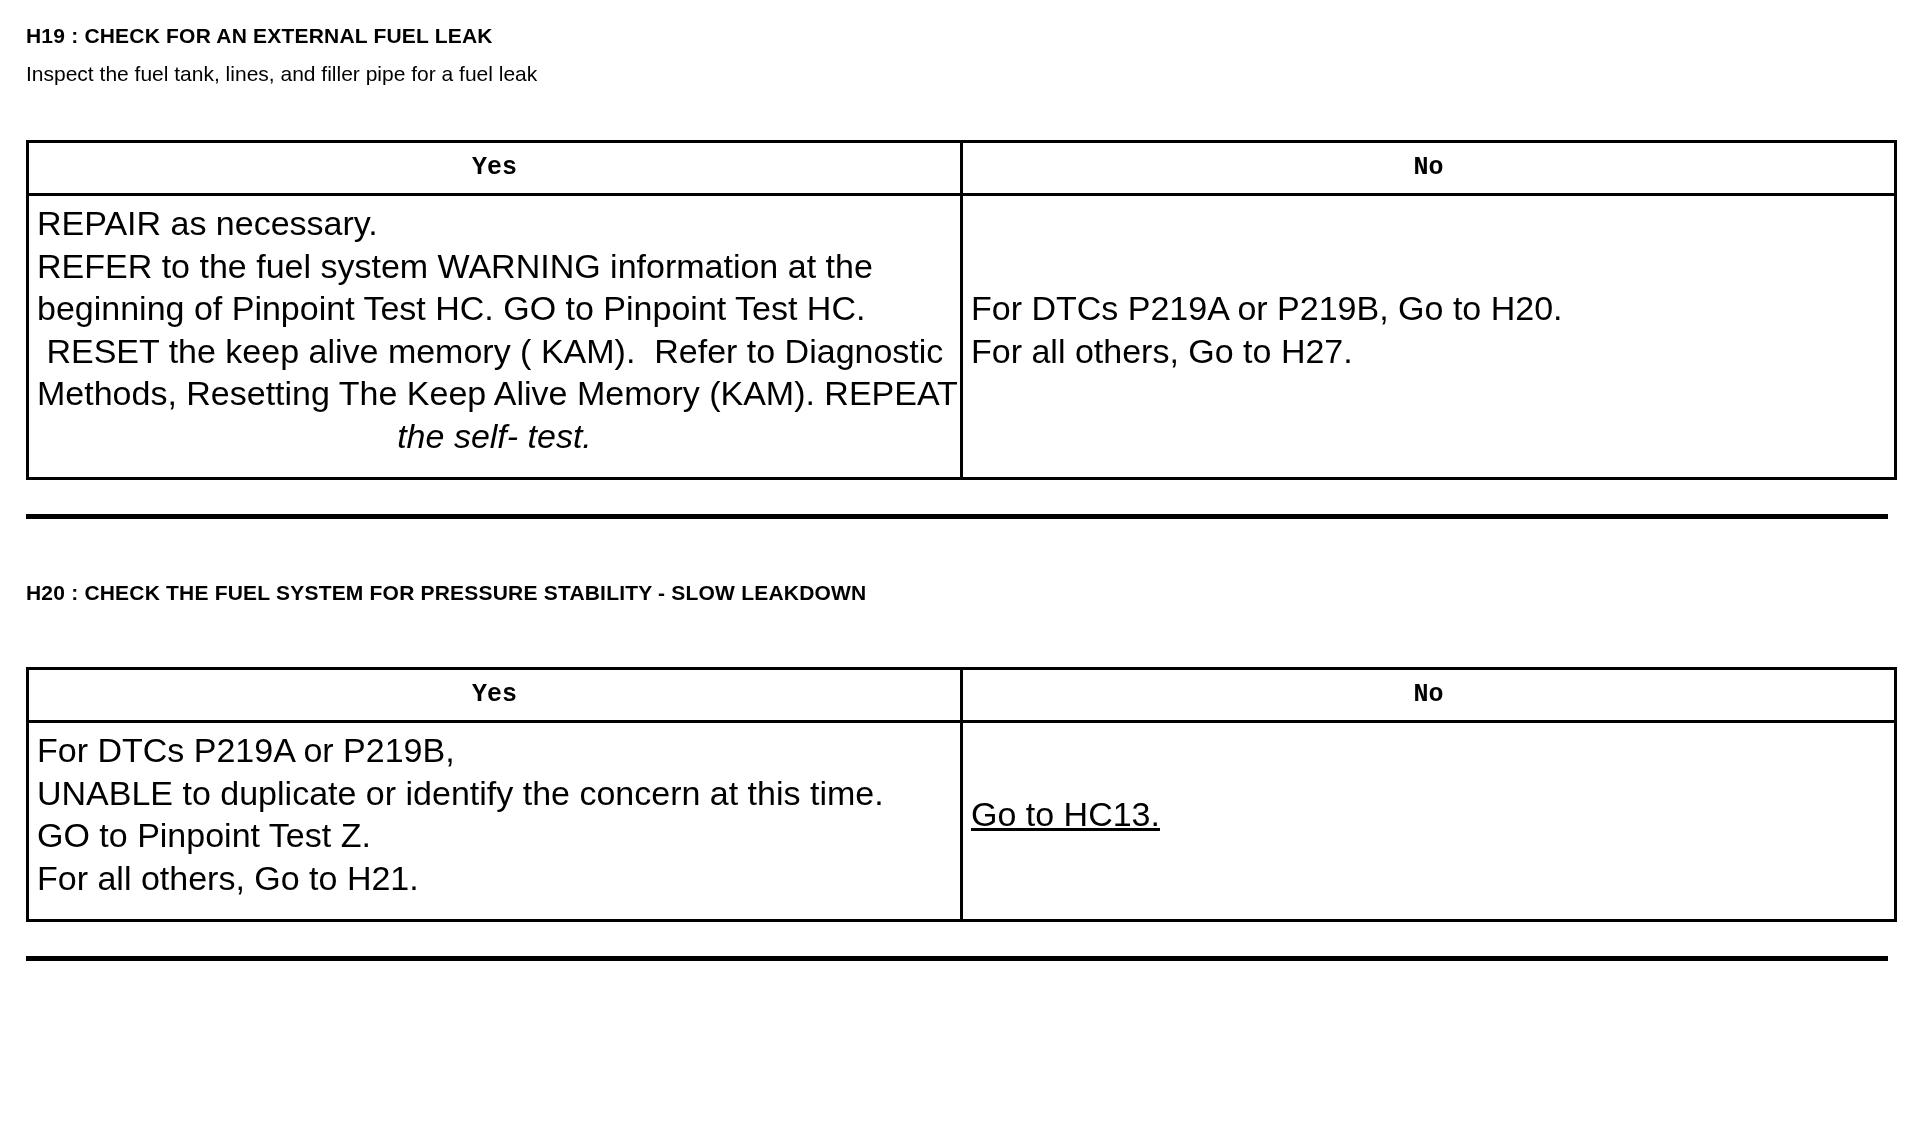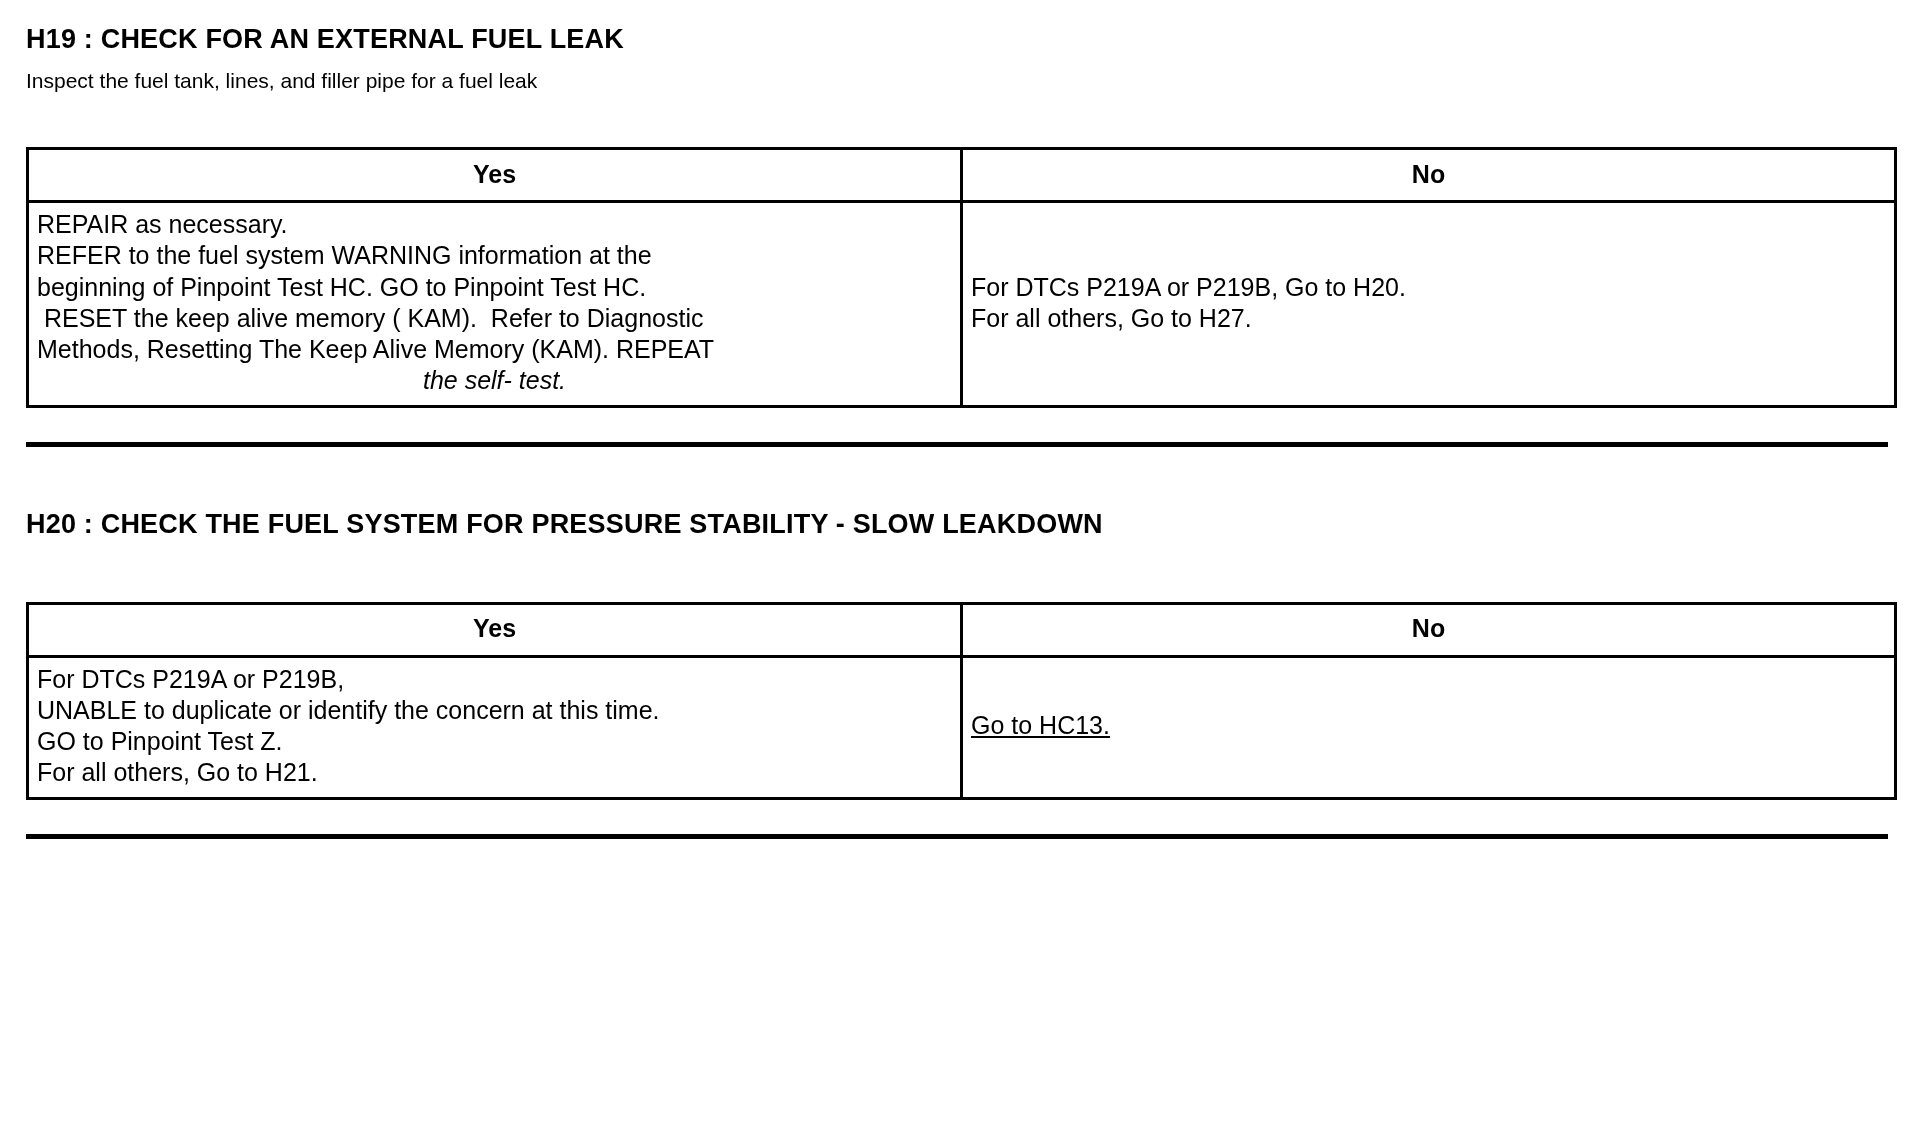--- a/index.html
+++ b/index.html
@@ -16,21 +16,21 @@
   }
   .page {
     width: 1910px;
     box-sizing: border-box;
     padding: 18px 24px 0 24px;
   }
   .step {
     margin-bottom: 0;
   }
   .step-title {
-    font-size: 27px;
+    font-size: 21px;
     font-weight: bold;
     letter-spacing: 0.2px;
     margin: 6px 0 14px 2px;
   }
   .step-instruction {
     font-size: 21px;
     font-weight: normal;
     margin: 0 0 6px 2px;
   }
   .step-question {
@@ -52,28 +52,29 @@
     border: 3px solid #000000;
     vertical-align: middle;
     padding: 0;
   }
   table.answers th {
     font-size: 25px;
     font-weight: bold;
     text-align: center;
     height: 44px;
     padding: 2px 0 4px 0;
+    font-family: Liberation Mono, monospace;
   }
   .col-yes { width: 931px; }
   .col-no  { width: 931px; }
 
   .cell-body {
-    font-size: 25px;
+    font-size: 34px;
     line-height: 1.25;
-    padding: 6px 8px 8px 8px;
+    padding: 6px 8px 20px 8px;
   }
   .cell-body.left { text-align: left; }
   .cell-body.center { text-align: left; text-decoration: underline; }
   .cell-body .last-line-center { text-align: center; display: block; font-style: italic; }
 
   .rule {
     border: 0;
     border-top: 5px solid #000000;
     margin: 34px 2px 0 2px;
     width: 1862px;

